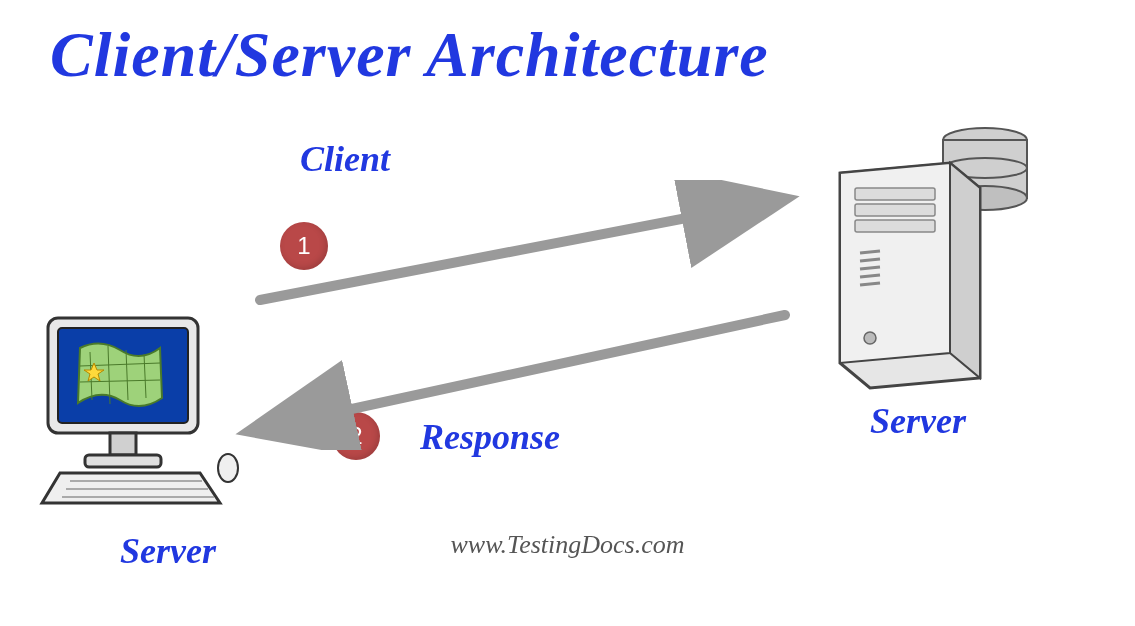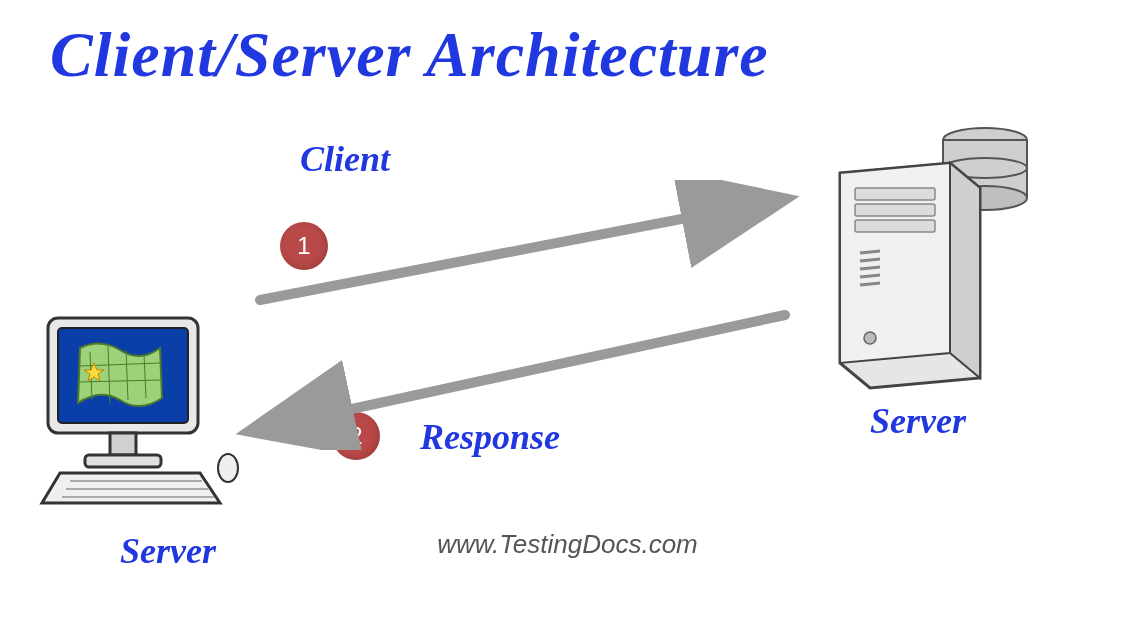--- a/index.html
+++ b/index.html
@@ -3,21 +3,21 @@
 <meta charset="utf-8">
 <style>
   html,body{margin:0;padding:0;width:1135px;height:626px;background:#fff;font-family:"Comic Sans MS","Segoe Script","Bradley Hand",cursive;overflow:hidden}
   .stage{position:relative;width:1135px;height:588px}
   .title{position:absolute;top:18px;left:50px;font-size:64px;font-weight:bold;font-style:italic;color:#2138e0;letter-spacing:1px}
   .lbl{position:absolute;font-size:36px;font-weight:bold;font-style:italic;color:#2138e0}
   .request-lbl{top:138px;left:300px}
   .response-lbl{top:416px;left:420px}
   .server-lbl{top:400px;left:870px}
   .client-lbl{top:530px;left:120px}
-  .footer{position:absolute;bottom:28px;left:0;right:0;text-align:center;font-size:26px;font-style:italic;color:#555;font-family:Liberation Sans, sans-serif}
+  .footer{position:absolute;bottom:28px;left:0;right:0;text-align:center;font-size:26px;font-style:italic;color:#555;font-family:Liberation Serif, serif}
   .badge{position:absolute;width:48px;height:48px;border-radius:50%;background:#b94848;color:#fff;display:flex;align-items:center;justify-content:center;font-family:Arial,sans-serif;font-size:24px;font-style:normal;font-weight:normal;box-shadow:inset -2px -2px 6px rgba(0,0,0,.15)}
   .badge1{top:222px;left:280px}
   .badge2{top:412px;left:332px}
   .arrow{position:absolute}
   .client-icon{position:absolute;top:308px;left:30px}
   .server-icon{position:absolute;top:118px;left:810px}
 </style>
 </head>
 <body>
 

